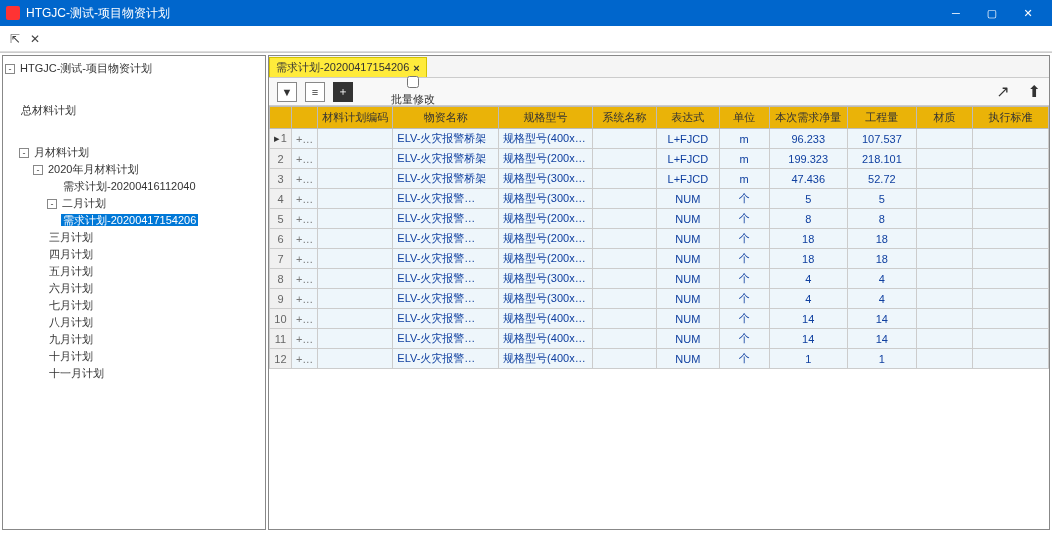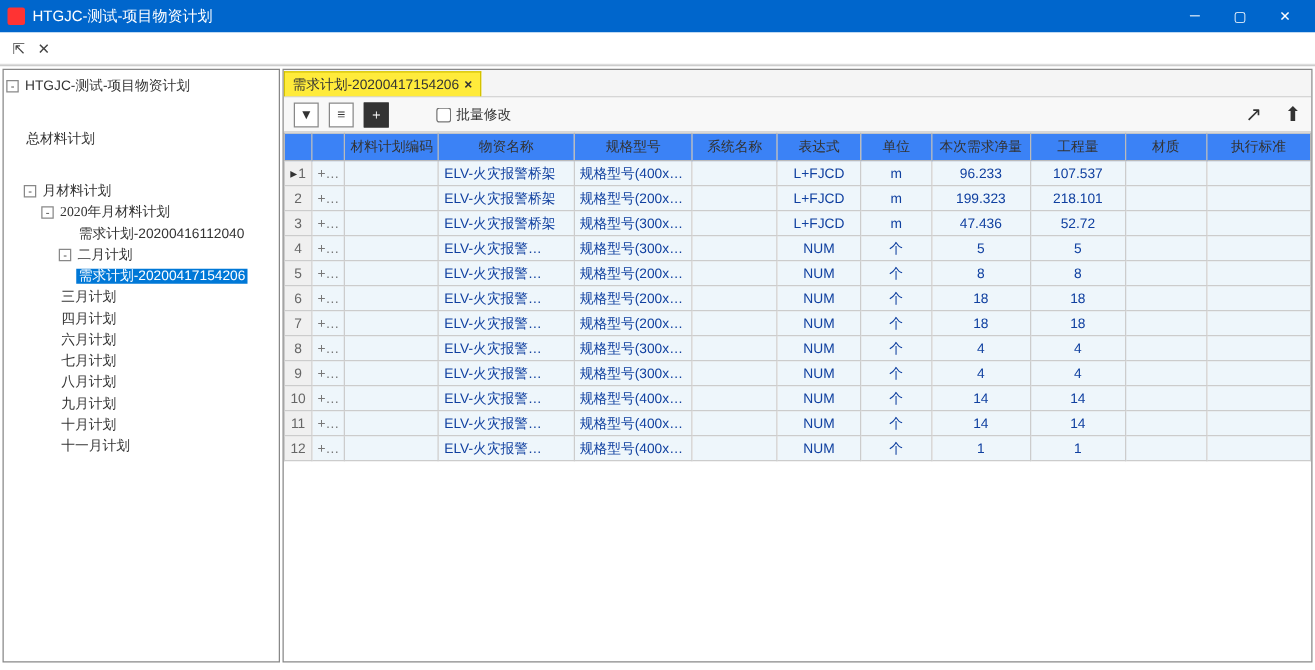--- a/index.html
+++ b/index.html
@@ -4,44 +4,44 @@
 <style>
 * { box-sizing: border-box; margin: 0; padding: 0; }
 body { font-family: "Microsoft YaHei", Arial, sans-serif; font-size: 11px; color: #333; background: #fff; overflow: hidden; }
 .titlebar { height: 26px; background: #0066cc; color: #fff; display: flex; align-items: center; padding: 0 6px; }
 .titlebar .logo { width: 14px; height: 14px; background: #ff3333; border-radius: 2px; margin-right: 6px; display: inline-block; }
 .titlebar .title { flex: 1; font-size: 12px; }
 .titlebar .winbtn { width: 36px; height: 26px; display: flex; align-items: center; justify-content: center; color: #fff; cursor: pointer; }
 .topstrip { height: 26px; background: #fff; border-bottom: 1px solid #ddd; display: flex; align-items: center; padding: 0 10px; gap: 10px; }
 .topstrip span { font-size: 12px; color: #444; cursor: pointer; }
 .main { display: flex; height: calc(536px - 26px - 26px - 4px); border-top: 1px solid #ccc; }
-.sidebar { width: 222px; border: 1px solid #888; margin: 2px; overflow: auto; background: #fff; }
+.sidebar { width: 264px; border: 1px solid #888; margin: 2px; overflow: auto; background: #fff; }
 .tree { padding: 4px 2px; font-size: 11px; }
 .tree-node { white-space: nowrap; padding: 1px 0; }
 .tree-toggle { display: inline-block; width: 10px; height: 10px; border: 1px solid #888; text-align: center; line-height: 8px; font-size: 9px; margin-right: 3px; cursor: pointer; color: #444; }
 .tree-label { padding: 0 2px; cursor: pointer; }
 .tree-label.selected { background: #0078d7; color: #fff; }
 .tree-indent-1 { padding-left: 14px; margin-top: 25px; }
-.tree-indent-2 { padding-left: 28px; font-family: Liberation Serif, serif; }
+.tree-indent-2 { padding-left: 28px; }
 .tree-indent-3 { padding-left: 42px; }
 .tree-indent-4 { padding-left: 56px; }
 .content { flex: 1; margin: 2px 2px 2px 0; border: 1px solid #888; display: flex; flex-direction: column; overflow: hidden; }
 .tabstrip { height: 22px; background: #f5f5f5; border-bottom: 1px solid #ccc; display: flex; align-items: flex-end; }
 .tab { background: #ffeb3b; padding: 2px 6px; font-size: 11px; display: flex; align-items: center; gap: 4px; border: 1px solid #d4c200; border-bottom: none; }
 .tab .close { font-weight: bold; cursor: pointer; }
 .toolbar { height: 28px; background: #f8f8f8; border-bottom: 1px solid #ccc; display: flex; align-items: center; padding: 0 8px; gap: 8px; }
 .tbtn { width: 20px; height: 20px; border: 1px solid #888; background: #fff; display: flex; align-items: center; justify-content: center; cursor: pointer; font-size: 11px; }
 .tbtn.dark { background: #333; color: #fff; border-color: #333; }
 .toolbar .spacer { flex: 1; }
 .toolbar .right-icon { font-size: 16px; cursor: pointer; margin-left: 10px; }
-.checkbox { display: flex; align-items: center; gap: 4px; margin-left: 30px; }
+.checkbox { display: flex; align-items: center; gap: 4px; margin-left: 30px; flex-direction: column; }
 .checkbox input { width: 12px; height: 12px; }
 .grid-wrap { flex: 1; overflow: auto; }
 table.grid { border-collapse: collapse; width: 100%; font-size: 11px; }
-table.grid th { background: #3b82f6; border: 1px solid #bbb; padding: 3px 4px; font-weight: normal; color: #333; text-align: center; white-space: nowrap; }
+table.grid th { background: #eab308; border: 1px solid #bbb; padding: 3px 4px; font-weight: normal; color: #333; text-align: center; white-space: nowrap; }
 table.grid td { border: 1px solid #ccc; padding: 2px 4px; background: #eef6fb; color: #1040a0; white-space: nowrap; overflow: hidden; text-overflow: ellipsis; }
 table.grid td.rownum { background: #f0f0f0; color: #666; text-align: center; width: 22px; }
 table.grid td.expand { background: #eef6fb; color: #777; text-align: left; width: 22px; padding-left:4px; }
 table.grid td.num { text-align: center; }
 table.grid tr.current td.rownum::before { content: "▸"; color: #333; margin-right: 1px; }
 .col-code{width:70px}.col-name{width:110px}.col-spec{width:95px}.col-sys{width:70px}.col-expr{width:70px}.col-unit{width:60px}.col-qty{width:80px}.col-eng{width:80px}.col-mat{width:70px}.col-std{width:88px}
 </style>
 </head>
 <body>
 
@@ -63,20 +63,21 @@
     <div class="tree">
       <div class="tree-node"><span class="tree-toggle">-</span><span class="tree-label">HTGJC-测试-项目物资计划</span></div>
       <div class="tree-node tree-indent-1"><span class="tree-label">总材料计划</span></div>
       <div class="tree-node tree-indent-1"><span class="tree-toggle">-</span><span class="tree-label">月材料计划</span></div>
       <div class="tree-node tree-indent-2"><span class="tree-toggle">-</span><span class="tree-label">2020年月材料计划</span></div>
       <div class="tree-node tree-indent-4"><span class="tree-label">需求计划-20200416112040</span></div>
       <div class="tree-node tree-indent-3"><span class="tree-toggle">-</span><span class="tree-label">二月计划</span></div>
       <div class="tree-node tree-indent-4"><span class="tree-label selected">需求计划-20200417154206</span></div>
       <div class="tree-node tree-indent-3"><span class="tree-label">三月计划</span></div>
       <div class="tree-node tree-indent-3"><span class="tree-label">四月计划</span></div>
+      <div class="tree-node tree-indent-3"><span class="tree-label">五月计划</span></div>
       <div class="tree-node tree-indent-3"><span class="tree-label">六月计划</span></div>
       <div class="tree-node tree-indent-3"><span class="tree-label">七月计划</span></div>
       <div class="tree-node tree-indent-3"><span class="tree-label">八月计划</span></div>
       <div class="tree-node tree-indent-3"><span class="tree-label">九月计划</span></div>
       <div class="tree-node tree-indent-3"><span class="tree-label">十月计划</span></div>
       <div class="tree-node tree-indent-3"><span class="tree-label">十一月计划</span></div>
     </div>
   </div>
 
   <div class="content">

